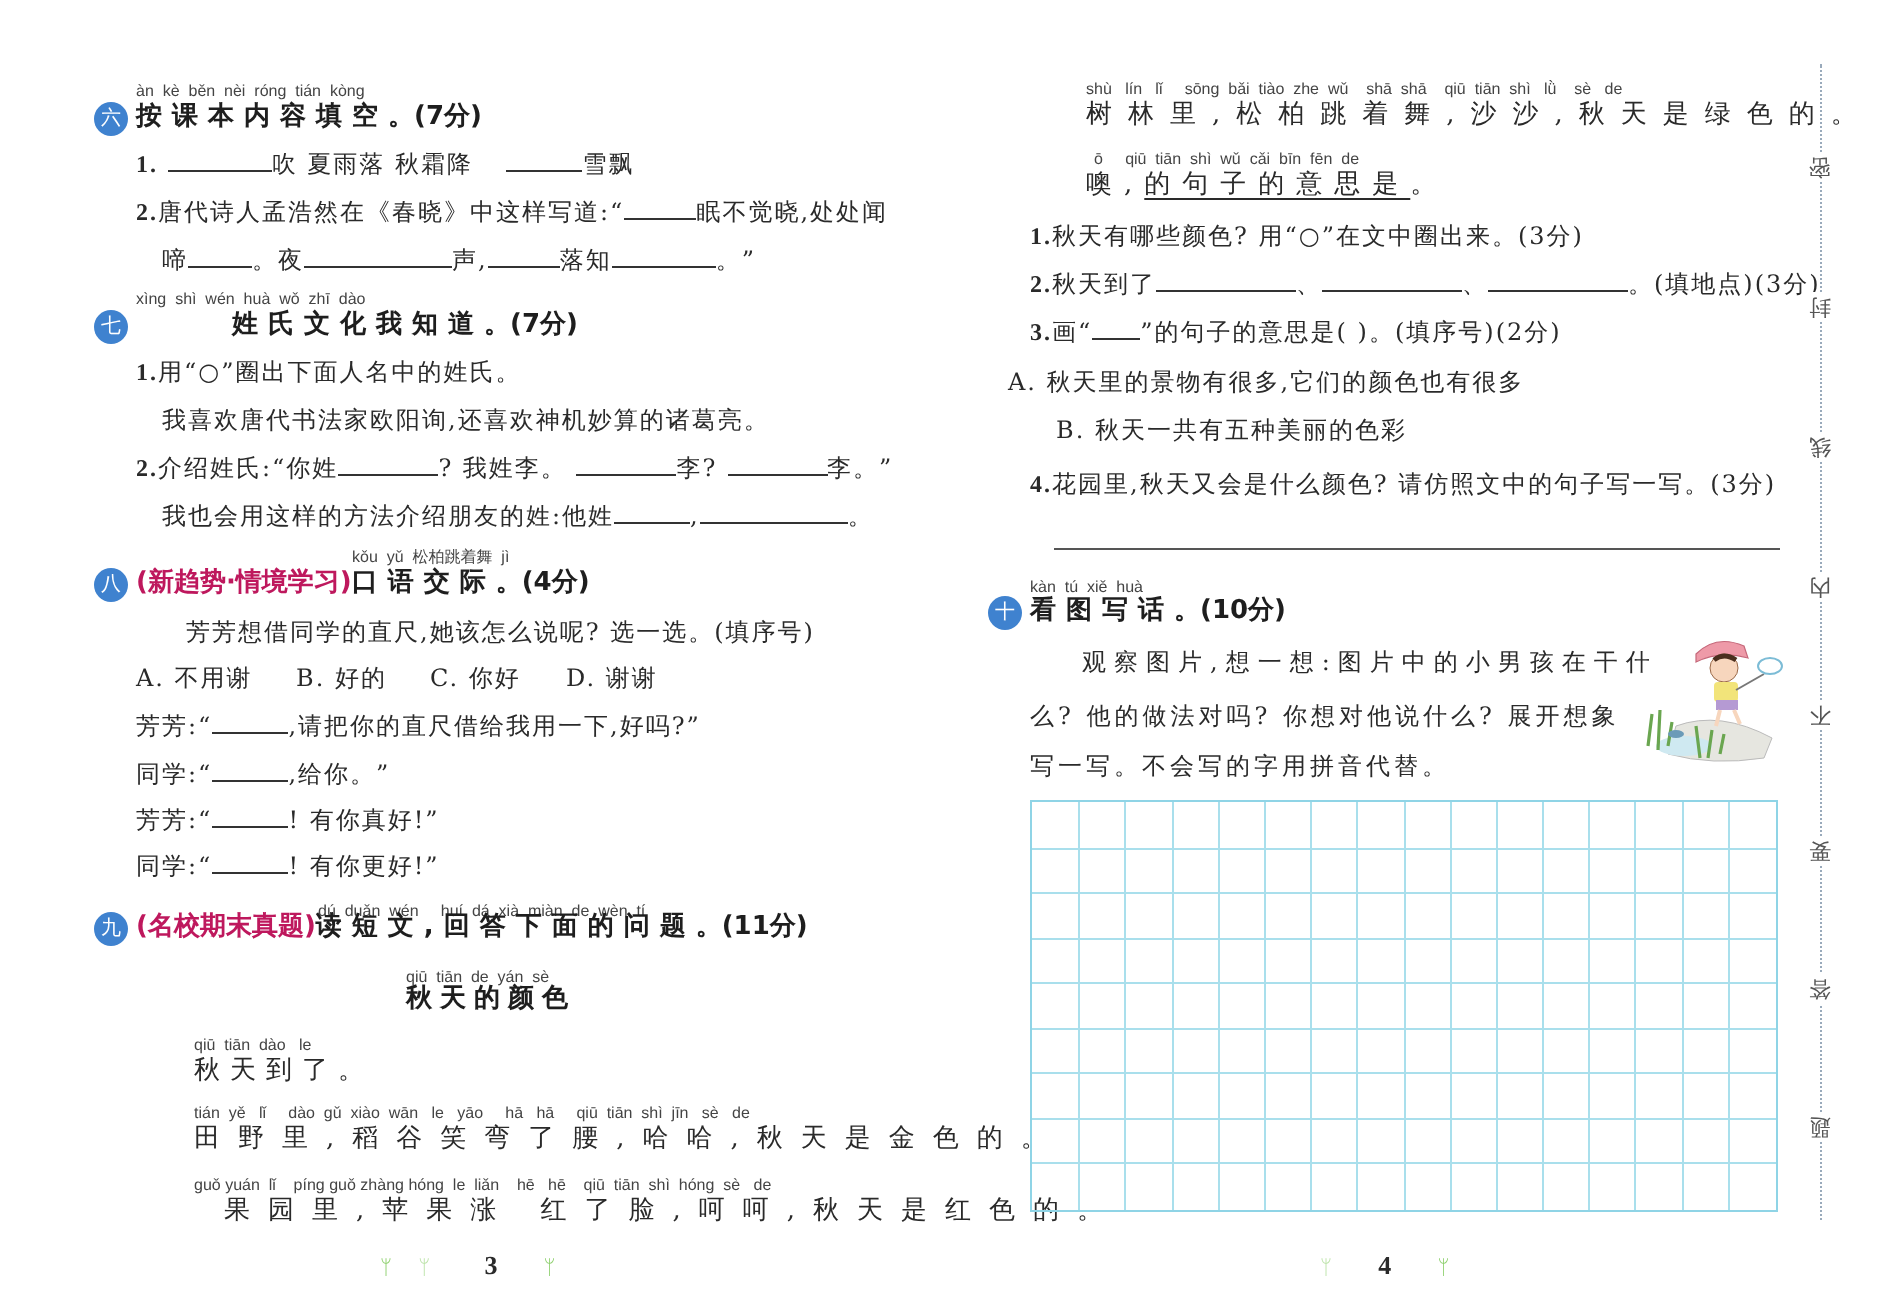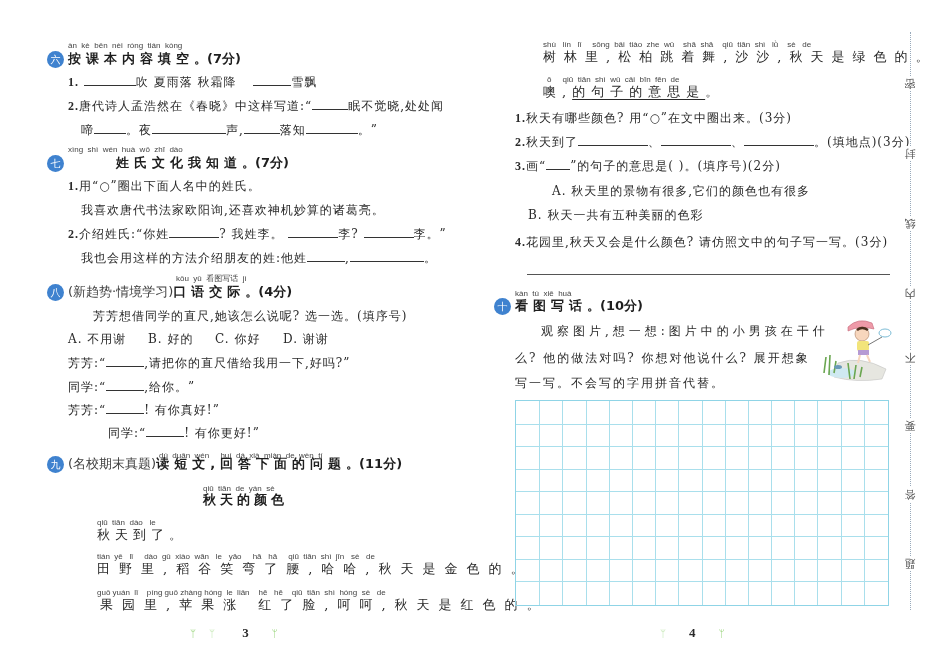--- a/index.html
+++ b/index.html
@@ -4,21 +4,21 @@
 <style>
   * { box-sizing: border-box; margin: 0; padding: 0; }
   html, body { width: 950px; height: 656px; background: #ffffff; overflow: hidden; }
   body { position: relative; font-family: "DejaVu Serif", "Liberation Serif", serif; color: #2a2a2a; }
 
   .abs { position: absolute; }
   .py { font-family: "Liberation Sans", "DejaVu Sans", sans-serif; font-size: 8px; color: #444; white-space: pre; line-height: 9px; }
   .line { font-size: 12px; line-height: 16px; white-space: nowrap; letter-spacing: 1px; }
   .hd { font-family: "DejaVu Sans", "Liberation Sans", sans-serif; font-weight: bold; font-size: 13px; letter-spacing: 5px; color: #1e1e1e; white-space: nowrap; line-height: 16px; }
   .hd .score { letter-spacing: 0; }
-  .tag { color: #404040; font-weight: normal; letter-spacing: 0; font-family: "DejaVu Sans", sans-serif; }
+  .tag { color: #be185d; font-weight: bold; letter-spacing: 0; font-family: "DejaVu Sans", sans-serif; }
   .badge { width: 17px; height: 17px; border-radius: 50%; background: #3f82cf; color: #fff; font-size: 10px; line-height: 17px; text-align: center; font-family: "DejaVu Sans", sans-serif; }
   .blank { display: inline-block; border-bottom: 1px solid #333; height: 12px; vertical-align: baseline; }
   .num { font-weight: bold; font-family: "Liberation Serif", serif; }
   .story { font-size: 13px; letter-spacing: 5px; white-space: nowrap; }
   .ul { text-decoration: underline; text-underline-offset: 3px; }
   .grid { left: 515px; top: 400px; width: 374px; height: 206px; border: 1.5px solid #8fd4e6; }
   .grid .v, .grid .h { position: absolute; background: #a9dfec; }
   .margin-char { font-size: 11px; color: #555; transform: rotate(180deg); width: 14px; text-align: center; }
   .sprout { color: #8ccf6b; font-size: 10px; font-family: "DejaVu Sans", sans-serif; }
   .pageno { font-weight: bold; font-size: 13px; font-family: "Liberation Serif", serif; }
@@ -56,55 +56,55 @@
   <div class="abs line" style="left:81px;top:202px;">我喜欢唐代书法家欧阳询,还喜欢神机妙算的诸葛亮。</div>
   <div class="abs line" style="left:68px;top:226px;">
     <span class="num">2.</span><span>介绍姓氏:“你姓</span><span class="blank" style="width:50px"></span><span>? 我姓李。</span>
     <span class="blank" style="width:50px"></span><span>李?</span>
     <span class="blank" style="width:50px"></span><span>李。”</span>
   </div>
   <div class="abs line" style="left:81px;top:250px;">
     <span>我也会用这样的方法介绍朋友的姓:他姓</span><span class="blank" style="width:38px"></span><span>,</span><span class="blank" style="width:74px"></span><span>。</span>
   </div>
 
-  <div class="abs py" style="left:176px;top:274px;">kǒu  yǔ  看图写话  jì</div>
+  <div class="abs py" style="left:176px;top:274px;">kǒu  yǔ  松柏跳着舞  jì</div>
   <div class="abs badge" style="left:47px;top:284px;">八</div>
   <div class="abs hd" style="left:68px;top:284px;">
     <span class="tag">(新趋势·情境学习)</span><span>口语交际</span><span class="score">。(4分)</span>
   </div>
   <div class="abs line" style="left:93px;top:308px;">芳芳想借同学的直尺,她该怎么说呢? 选一选。(填序号)</div>
   <div class="abs line" style="left:68px;top:331px;">
     <span style="display:inline-block;width:80px">A. 不用谢</span><span style="display:inline-block;width:67px">B. 好的</span><span style="display:inline-block;width:68px">C. 你好</span><span>D. 谢谢</span>
   </div>
   <div class="abs line" style="left:68px;top:355px;">
     <span>芳芳:“</span><span class="blank" style="width:38px"></span><span>,请把你的直尺借给我用一下,好吗?”</span>
   </div>
   <div class="abs line" style="left:68px;top:379px;">
     <span>同学:“</span><span class="blank" style="width:38px"></span><span>,给你。”</span>
   </div>
   <div class="abs line" style="left:68px;top:402px;">
     <span>芳芳:“</span><span class="blank" style="width:38px"></span><span>! 有你真好!”</span>
   </div>
-  <div class="abs line" style="left:68px;top:425px;margin-left:40px;">
+  <div class="abs line" style="left:68px;top:425px;">
     <span>同学:“</span><span class="blank" style="width:38px"></span><span>! 有你更好!”</span>
   </div>
 
   <div class="abs py" style="left:159px;top:451px;">dú  duǎn  wén     huí  dá  xià  miàn  de  wèn  tí</div>
   <div class="abs badge" style="left:47px;top:456px;">九</div>
   <div class="abs hd" style="left:68px;top:456px;text-align:center;">
     <span class="tag">(名校期末真题)</span><span>读短文,回答下面的问题</span><span class="score">。(11分)</span>
   </div>
   <div class="abs py" style="left:203px;top:484px;">qiū  tiān  de  yán  sè</div>
   <div class="abs hd" style="left:203px;top:492px;font-size:13px;letter-spacing:4px;">秋天的颜色</div>
   <div class="abs py" style="left:97px;top:518px;">qiū  tiān  dào   le</div>
   <div class="abs story" style="left:97px;top:526px;">秋天到了。</div>
   <div class="abs py" style="left:97px;top:552px;">tián  yě   lǐ     dào  gǔ  xiào  wān   le   yāo     hā   hā     qiū  tiān  shì  jīn   sè   de</div>
   <div class="abs story" style="left:97px;top:560px;letter-spacing:9px;">田野里,稻谷笑弯了腰,哈哈,秋天是金色的。</div>
   <div class="abs py" style="left:97px;top:588px;">guǒ yuán  lǐ    píng guǒ zhàng hóng  le  liǎn    hē   hē    qiū  tiān  shì  hóng  sè   de</div>
-  <div class="abs story" style="left:100px;top:596px;letter-spacing:9px;">果园里,苹果涨 红了脸,呵呵,秋天是红色的。</div>
+  <div class="abs story" style="left:112px;top:596px;letter-spacing:9px;">果园里,苹果涨 红了脸,呵呵,秋天是红色的。</div>
 
   <div class="abs" style="left:190px;top:622px;text-align:right;">
     <span class="sprout">ᛘ</span>
     <span class="sprout" style="margin-left:8px;opacity:.6">ᛘ</span>
     <span class="pageno" style="margin-left:22px">3</span>
     <span class="sprout" style="margin-left:18px">ᛘ</span>
   </div>
 </div>
 
 <div>
@@ -117,21 +117,21 @@
 
   <div class="abs line" style="left:515px;top:110px;">
     <span class="num">1.</span><span>秋天有哪些颜色? 用“○”在文中圈出来。(3分)</span>
   </div>
   <div class="abs line" style="left:515px;top:134px;">
     <span class="num">2.</span><span>秋天到了</span><span class="blank" style="width:70px"></span><span>、</span><span class="blank" style="width:70px"></span><span>、</span><span class="blank" style="width:70px"></span><span>。(填地点)(3分)</span>
   </div>
   <div class="abs line" style="left:515px;top:158px;">
     <span class="num">3.</span><span>画“</span><span class="blank" style="width:24px"></span><span>”的句子的意思是(      )。(填序号)(2分)</span>
   </div>
-  <div class="abs line" style="left:552px;top:183px;">A. 秋天里的景物有很多,它们的颜色也有很多</div>
+  <div class="abs line" style="left:504px;top:183px;">A. 秋天里的景物有很多,它们的颜色也有很多</div>
   <div class="abs line" style="left:528px;top:207px;">B. 秋天一共有五种美丽的色彩</div>
   <div class="abs line" style="left:515px;top:234px;">
     <span class="num">4.</span><span>花园里,秋天又会是什么颜色? 请仿照文中的句子写一写。(3分)</span>
   </div>
   <div class="abs" style="left:527px;top:274px;width:363px;height:1px;background:#555;"></div>
 
   <div class="abs py" style="left:515px;top:289px;">kàn  tú  xiě  huà</div>
   <div class="abs badge" style="left:494px;top:298px;">十</div>
   <div class="abs hd" style="left:515px;top:298px;">
     <span>看图写话</span><span class="score">。(10分)</span>

